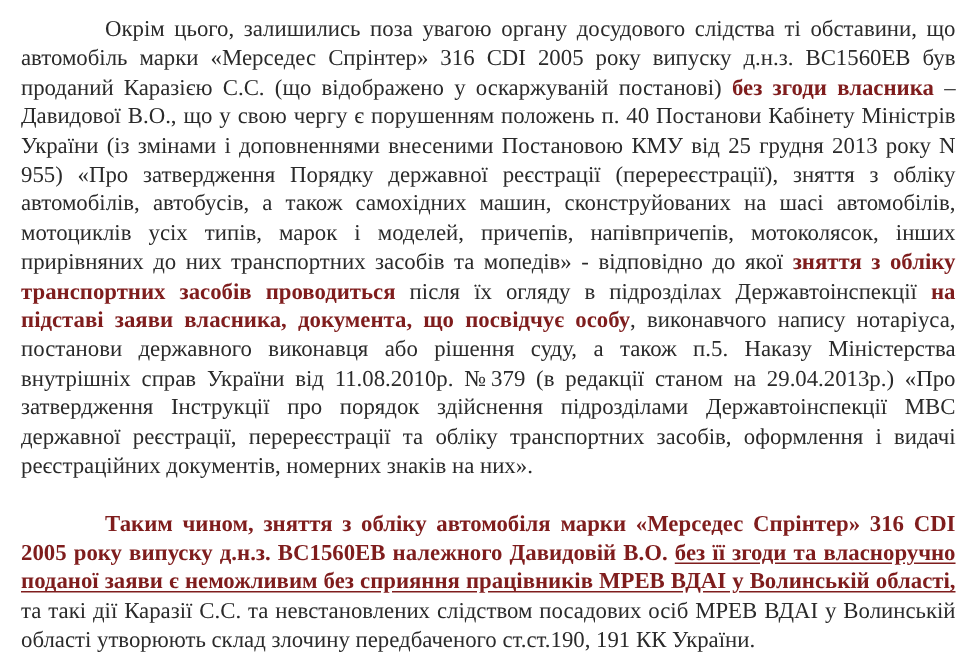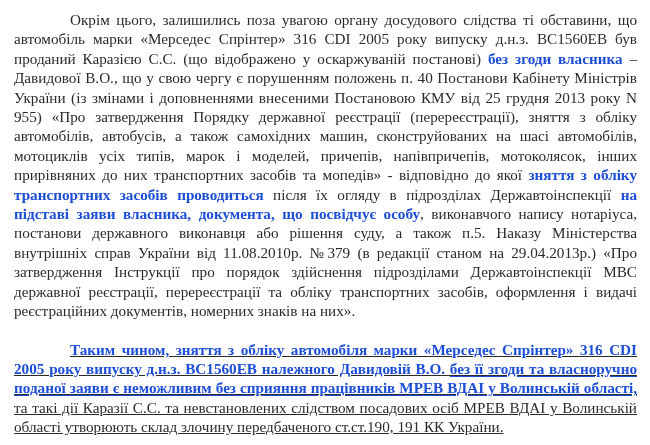--- a/index.html
+++ b/index.html
@@ -4,22 +4,22 @@
   <style>
     html, body { margin: 0; padding: 0; background: #ffffff; }
     body { width: 650px; height: 445px; overflow: hidden; position: relative; }
     .doc {
       position: absolute; left: 14px; top: 10px; width: 623px;
       font-family: "Liberation Serif", "DejaVu Serif", serif;
       font-size: 15.2px; line-height: 19.4px; color: #2a2a2a;
       text-align: justify;
     }
     .doc p { margin: 0; text-indent: 56px; }
-    .p2 { margin-top: 19px !important; text-decoration: underline; }
-    b { font-weight: bold; color: #1d4ed8; }
+    .p2 { margin-top: 19px !important; }
+    b { font-weight: bold; color: #7f1d1d; }
     .u { text-decoration: underline; text-underline-offset: 2px; }
   </style>
 </head>
 <body>
 
 <div class="doc">
   <p><span>Окрім цього, залишились поза увагою органу досудового слідства ті обставини, що автомобіль марки «Мерседес Спрінтер» 316 CDI 2005 року випуску д.н.з. ВС1560ЕВ був проданий Каразією С.С. (що відображено у оскаржуваній постанові) </span><b>без згоди власника</b><span> – Давидової В.О., що у свою чергу є порушенням положень п. 40 Постанови Кабінету Міністрів України (із змінами і доповненнями внесеними Постановою КМУ від 25 грудня 2013 року N 955) «Про затвердження Порядку державної реєстрації (перереєстрації), зняття з обліку автомобілів, автобусів, а також самохідних машин, сконструйованих на шасі автомобілів, мотоциклів усіх типів, марок і моделей, причепів, напівпричепів, мотоколясок, інших прирівняних до них транспортних засобів та мопедів» - відповідно до якої </span><b>зняття з обліку транспортних засобів проводиться</b><span> після їх огляду в підрозділах Державтоінспекції </span><b>на підставі заяви власника, документа, що посвідчує особу</b><span>, виконавчого напису нотаріуса, постанови державного виконавця або рішення суду, а також п.5. Наказу Міністерства внутрішніх справ України від 11.08.2010р. №379 (в редакції станом на 29.04.2013р.) «Про затвердження Інструкції про порядок здійснення підрозділами Державтоінспекції МВС державної реєстрації, перереєстрації та обліку транспортних засобів, оформлення і видачі реєстраційних документів, номерних знаків на них».</span></p>
 
   <p class="p2"><b>Таким чином, зняття з обліку автомобіля марки «Мерседес Спрінтер» 316 CDI 2005 року випуску д.н.з. ВС1560ЕВ належного Давидовій В.О. </b><b class="u">без її згоди та власноручно поданої заяви є неможливим без сприяння працівників  МРЕВ ВДАІ у Волинській області,</b><span> та такі дії Каразії С.С. та невстановлених слідством посадових осіб МРЕВ ВДАІ у Волинській області утворюють склад злочину передбаченого ст.ст.190, 191 КК України.</span></p>
 

